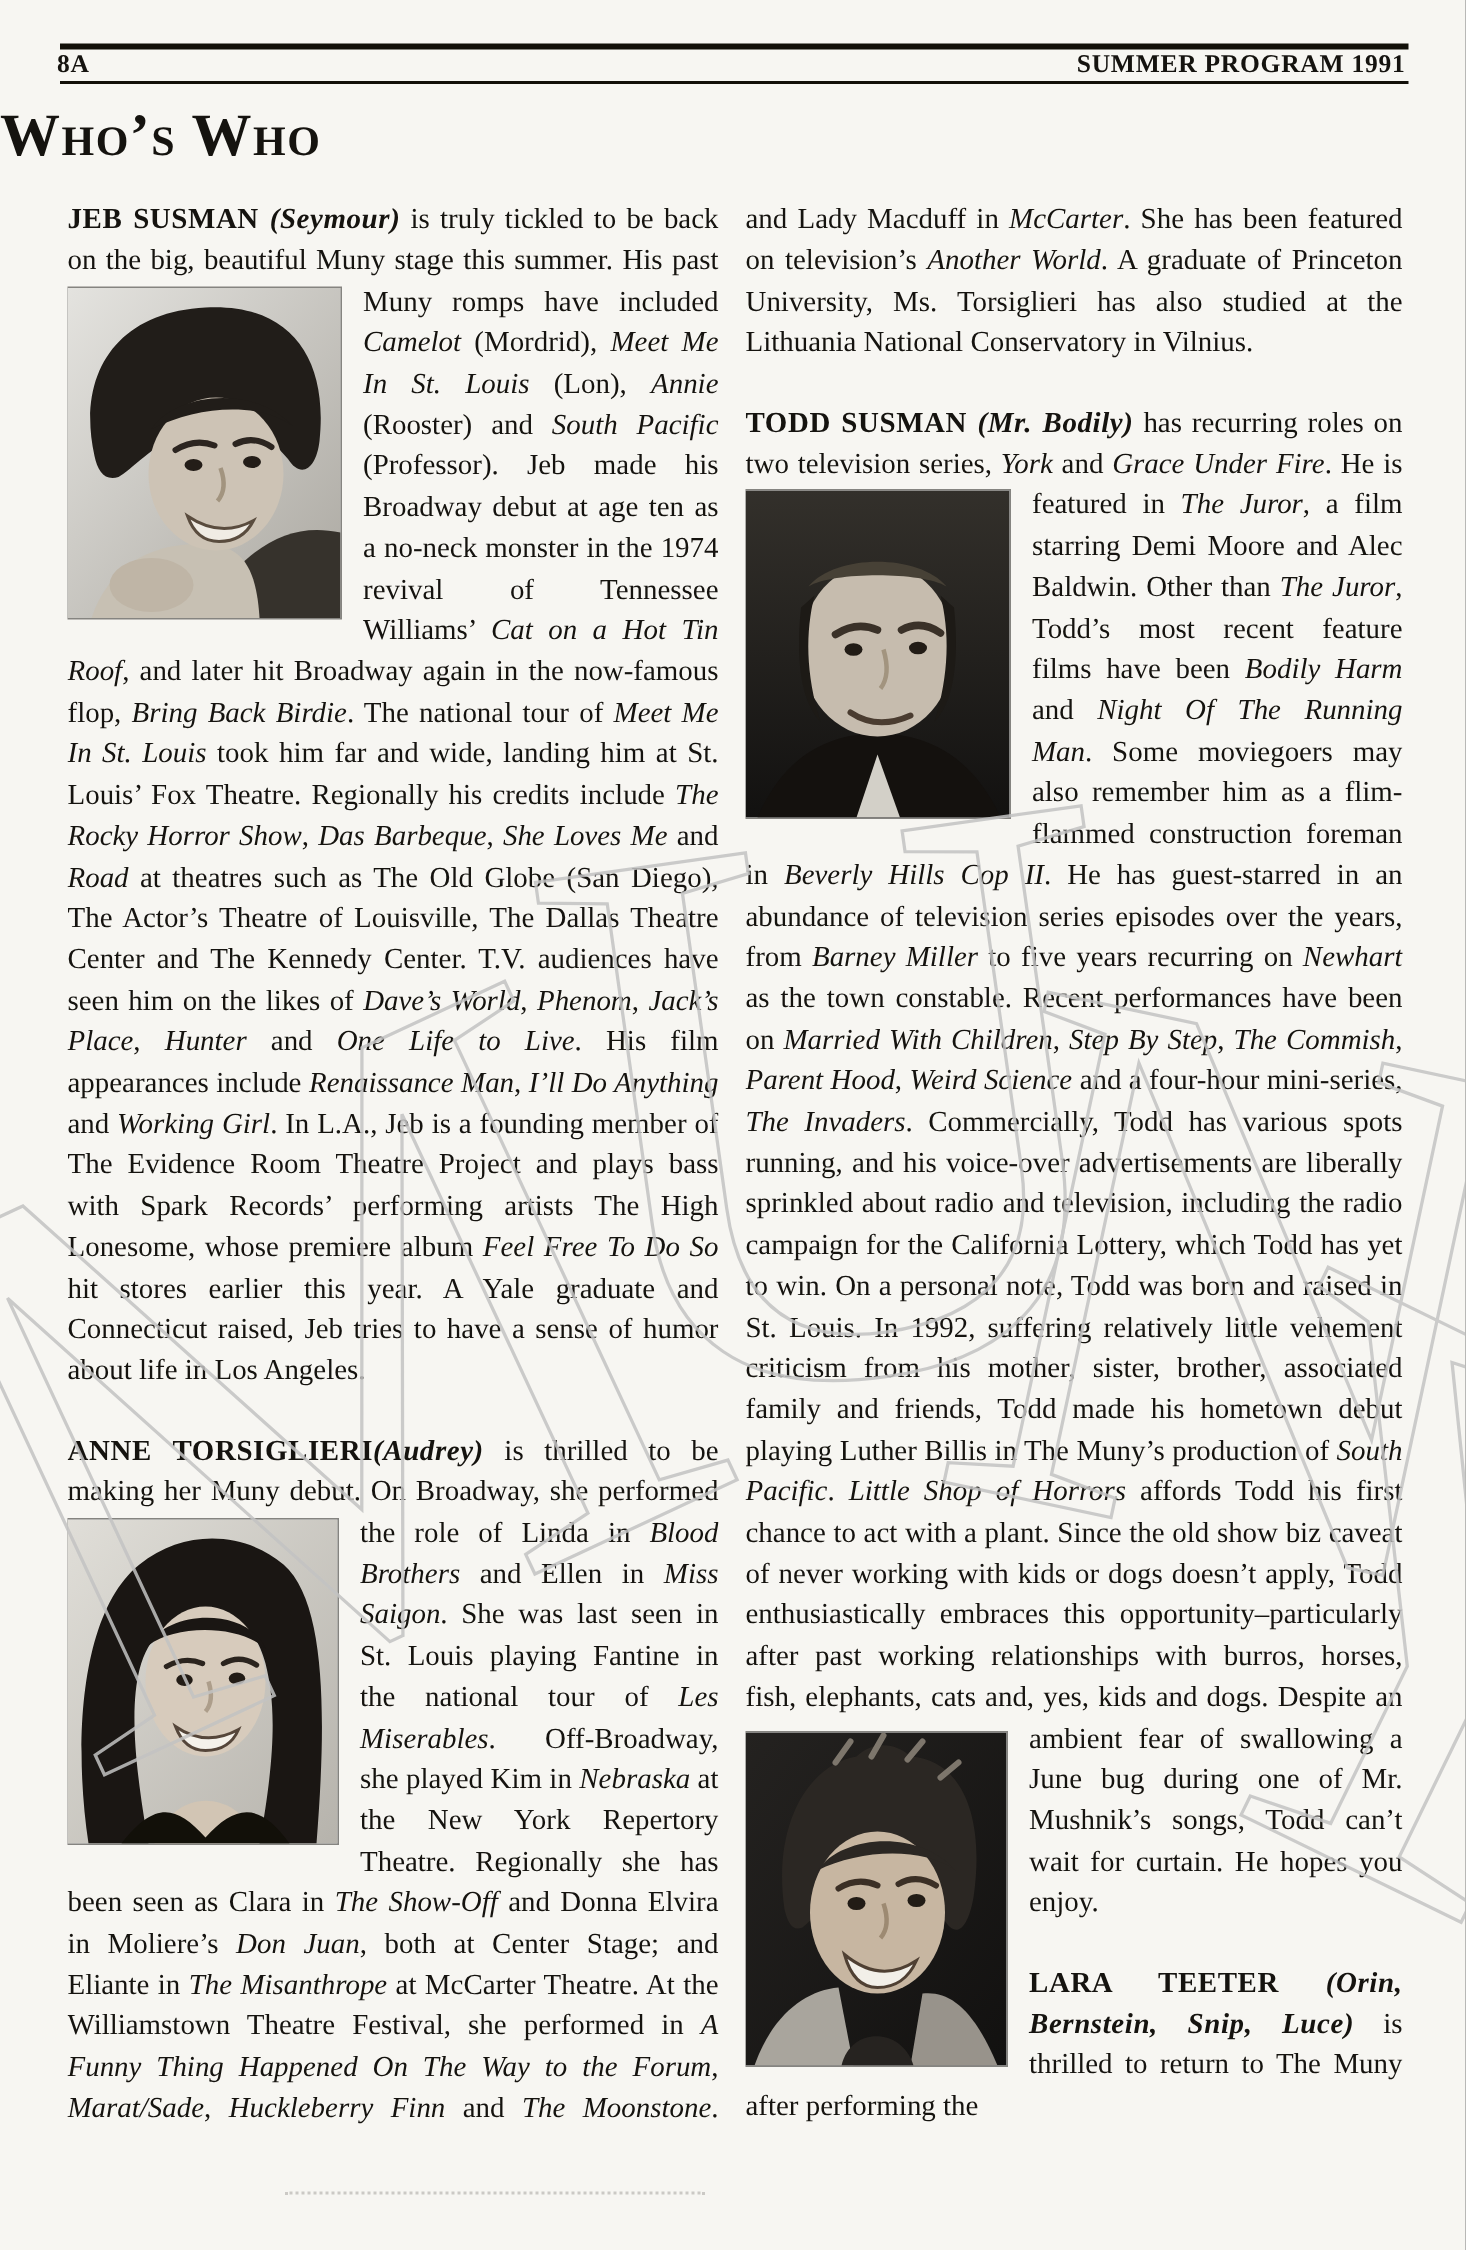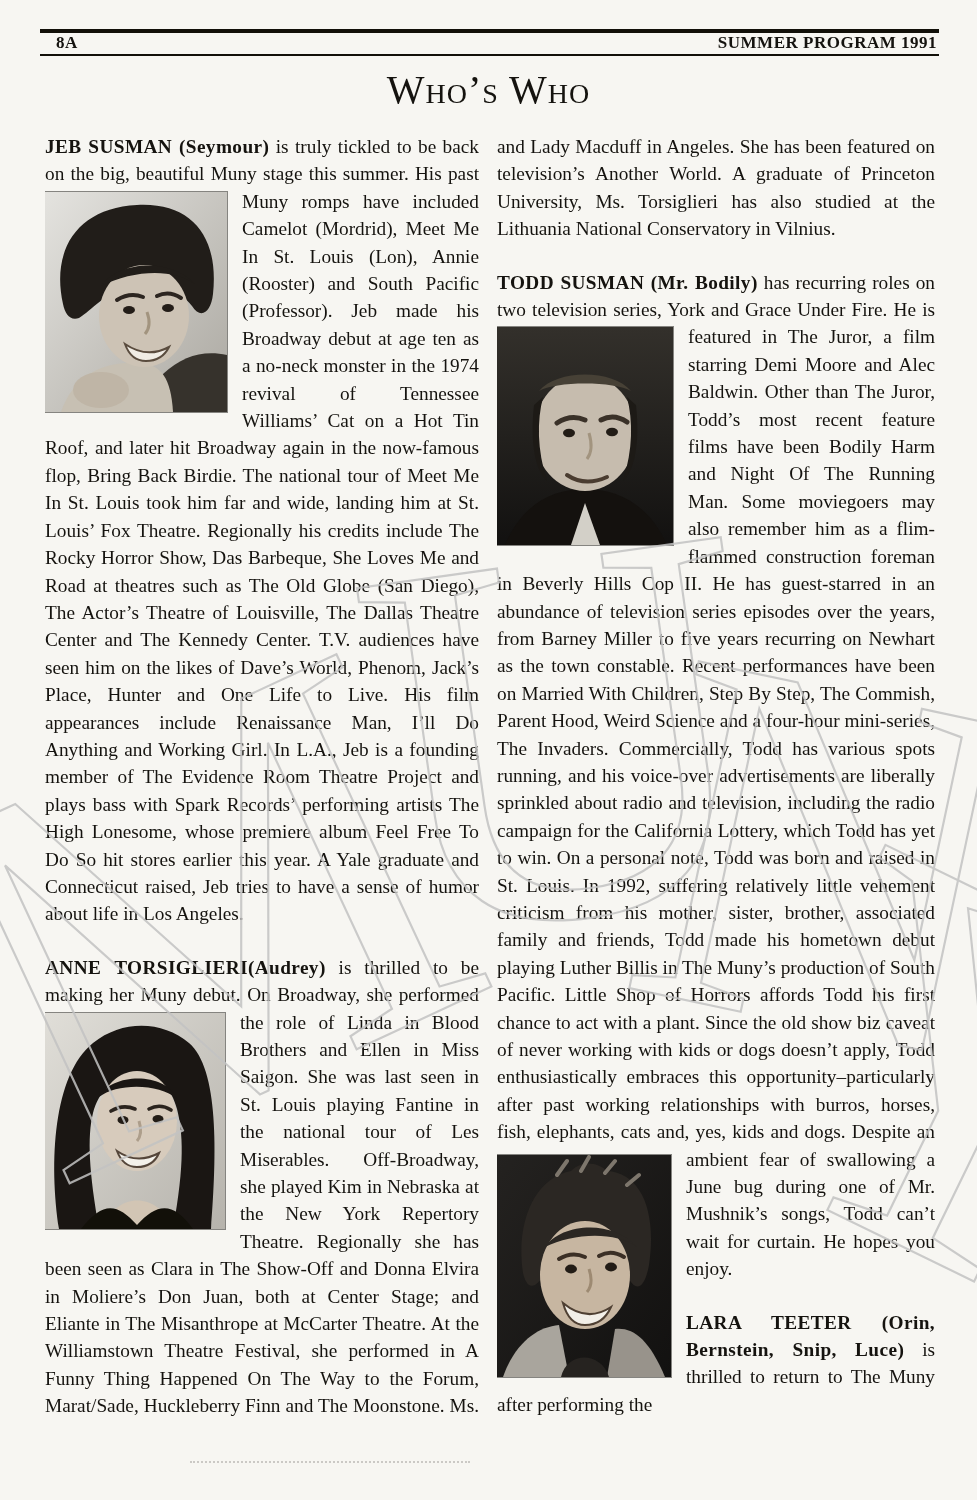--- a/index.html
+++ b/index.html
@@ -7,38 +7,38 @@
     position:relative;width:977px;height:1500px;margin:0 auto;
     background:#f7f6f2;overflow:hidden;
     font-family:"Liberation Serif","DejaVu Serif",serif;
     color:#15130f;
   }
   
   .rule{position:absolute;left:40px;width:899px;background:#121009;}
   .rule-top{top:29px;height:4px;}
   .rule-bottom{top:54px;height:2px;}
   .hdr-text{position:absolute;top:33px;height:20px;line-height:20px;font-weight:700;font-size:17px;letter-spacing:.5px;}
-  .hdr-left{left:56px;text-align:right;}
+  .hdr-left{left:38px;text-align:right;}
   .hdr-right{right:40px;}
   .page-title{
-    position:absolute;top:66px;left:0;width:100%;text-align:center;
-    font-variant:small-caps;font-weight:400;font-size:40px;letter-spacing:1px;margin:0;
+    position:absolute;top:66px;left:0;width:100%;
+    font-variant:small-caps;font-weight:700;font-size:40px;letter-spacing:1px;margin:0;
   }
   
   .watermark{position:absolute;left:0;top:0;z-index:6;pointer-events:none;opacity:.85;}
   .watermark text{fill:none;stroke:#c3c3c3;stroke-width:2.2;font-family:"Liberation Serif","DejaVu Serif",serif;}
   
   .col{position:absolute;top:133px;height:1292px;overflow:hidden;z-index:2;
        font-size:19.3px;line-height:27.4px;text-align:justify;}
   .col1{left:45px;width:434px;}
   .col2{left:497px;width:438px;}
   .bio{margin:0;}
   .bio + .bio{margin-top:26px;}
   .run-b{font-weight:700;letter-spacing:.4px;}
-  .run-i{}
+  .run-i{font-style:italic;}
   
   .photo{float:left;display:block;margin:4px 15px 6px 0;
          box-shadow:0 0 0 1px rgba(40,38,34,.55);background:#ccc;}
   .photo svg{display:block;}
   .ph-jeb{width:182px;height:220px;}
   .ph-anne{width:180px;height:216px;}
   .ph-todd{width:176px;height:218px;}
   .ph-lara{width:174px;height:222px;margin-top:9px;}
   
   .artifact-dots{position:absolute;left:190px;top:1461px;width:280px;height:0;
@@ -110,21 +110,21 @@
           <path d="M72,138 q20,14 42,2 q-6,14 -22,14 q-14,0 -20,-16 Z" fill="#f4f1ea" stroke="#55463a" stroke-width="2"></path>
           <path d="M58,216 C70,178 114,178 128,216 Z" fill="#d2c5b4"></path>
           <path d="M36,216 C58,188 72,190 92,212 C112,190 128,188 148,216 Z" fill="#121009"></path>
         </svg>
         </span><span><span>performed the role of Linda in </span><span class="run-i">Blood Brothers</span><span> and Ellen in </span><span class="run-i">Miss Saigon</span><span>. She was last seen in St. Louis playing Fantine in the national tour of </span><span class="run-i">Les Miserables</span><span>. Off-Broadway, she played Kim in </span><span class="run-i">Nebraska</span><span> at the New York Repertory Theatre. Regionally she has been seen as Clara in </span><span class="run-i">The Show-Off</span><span> and Donna Elvira in Moliere’s </span><span class="run-i">Don Juan</span><span>,  both at Center Stage; and Eliante in </span><span class="run-i">The Misanthrope</span><span> at McCarter Theatre. At the Williamstown Theatre Festival, she performed in </span><span class="run-i">A Funny Thing Happened On The Way to the Forum</span><span>, </span><span class="run-i">Marat/Sade</span><span>, </span><span class="run-i">Huckleberry Finn</span><span> and </span><span class="run-i">The Moonstone</span><span>. Ms. Torsiglieri is a graduate of the Juilliard Drama Division, where her favorite roles included Cherie in </span></span>
     </p>
   </div>
 
   <div class="col col2">
     <p class="bio">
-      <span><span>and Lady Macduff in </span><span class="run-i">Angeles</span><span>. She has been featured on television’s </span><span class="run-i">Another World</span><span>. A graduate of Princeton University, Ms. Torsiglieri has also studied at the Lithuania National Conservatory in Vilnius.</span></span>
+      <span><span>and Lady Macduff in </span><span class="run-i">McCarter</span><span>. She has been featured on television’s </span><span class="run-i">Another World</span><span>. A graduate of Princeton University, Ms. Torsiglieri has also studied at the Lithuania National Conservatory in Vilnius.</span></span>
     </p>
     <p class="bio">
       <span><span class="run-b">TODD SUSMAN </span><span class="run-b run-i">(Mr. Bodily)</span><span> has recurring roles on two television series, </span><span class="run-i">York</span><span> and </span><span class="run-i">Grace </span></span><span class="photo ph-todd">
           <svg width="176" height="218" viewBox="0 0 176 218">
           <defs>
               <linearGradient id="tbg" x1="0" y1="0" x2="0" y2="1">
             <stop offset="0" stop-color="#33302b"></stop>
                 <stop offset="1" stop-color="#121110"></stop>
           </linearGradient>
             </defs>

